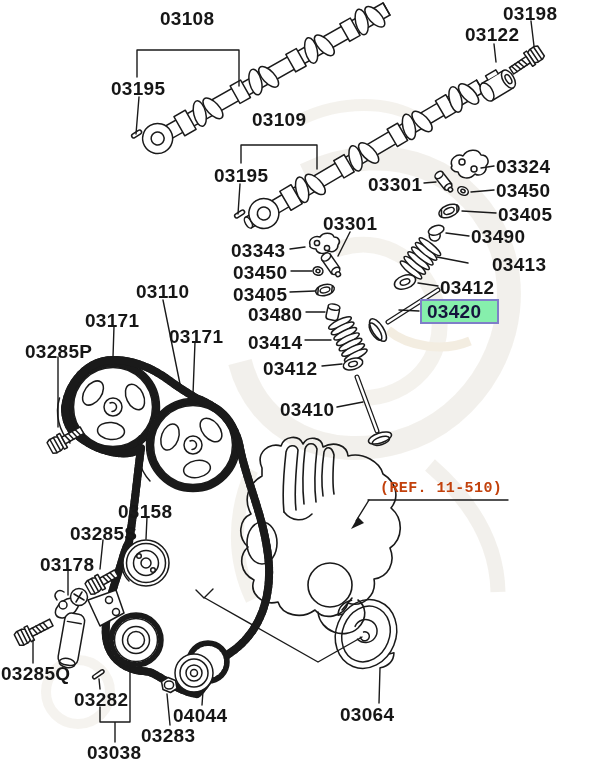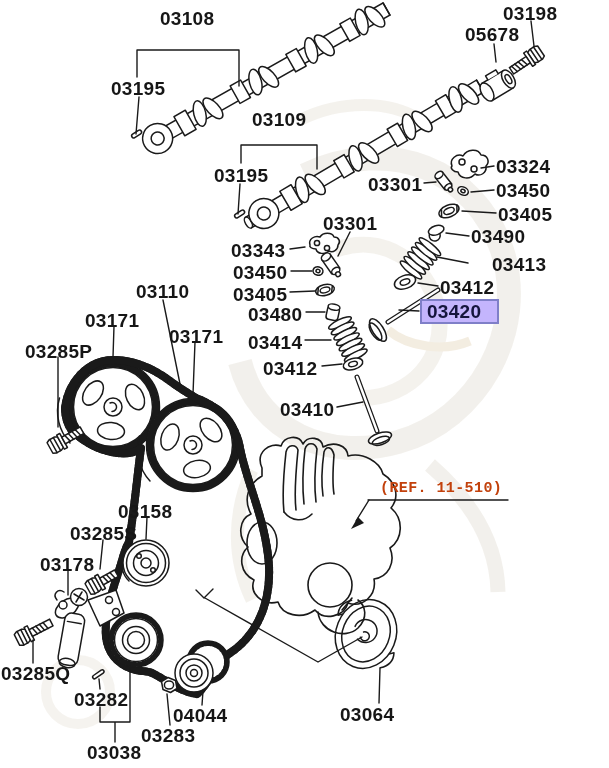--- a/index.html
+++ b/index.html
@@ -2,21 +2,21 @@
 <html><head>
 <meta charset="utf-8">
 <style>
   html,body{margin:0;padding:0;background:#fff;}
   #stage{position:relative;width:605px;height:768px;background:#ffffff;overflow:hidden;
          font-family:"Liberation Sans",sans-serif;}
   #art{position:absolute;left:0;top:0;}
   .pl{position:absolute;font-weight:700;font-size:19px;line-height:1;letter-spacing:.3px;
       color:#161616;white-space:nowrap;}
   .hl{position:absolute;left:420px;top:299px;width:79px;height:25px;box-sizing:border-box;
-      background:#c4b5fd;border:2px solid #7f7fc8;color:#15153d;font-weight:700;font-size:19px;
+      background:#86efac;border:2px solid #7f7fc8;color:#15153d;font-weight:700;font-size:19px;
       line-height:21px;padding-left:5px;letter-spacing:.3px;}
   .ref{position:absolute;left:380px;top:480px;font-family:"Liberation Mono",monospace;
        font-weight:700;font-size:15px;letter-spacing:.4px;color:#c2410c;white-space:nowrap;}
   .code{position:absolute;left:496px;top:742px;font-size:12px;font-weight:700;letter-spacing:2px;
         color:#161616;margin-top:24px;}
 </style>
 </head>
 <body>
 
 <div id="stage">
@@ -387,21 +387,21 @@
       <line x1="368" y1="500" x2="508" y2="500"></line>
       <line x1="369" y1="500" x2="356" y2="521"></line>
     </g>
     <polygon points="351,529 358,517 364,523" fill="#1a1a1a" stroke="none"></polygon>
   </g>
 </svg>
 
   <div class="pl" style="left:160px;top:9px">03108</div>
   <div class="pl" style="left:111px;top:79px">03195</div>
   <div class="pl" style="left:252px;top:110px">03109</div>
-  <div class="pl" style="left:465px;top:25px">05678</div>
+  <div class="pl" style="left:465px;top:25px">03122</div>
   <div class="pl" style="left:503px;top:4px">03198</div>
   <div class="pl" style="left:214px;top:166px">03195</div>
   <div class="pl" style="left:368px;top:175px">03301</div>
   <div class="pl" style="left:496px;top:157px">03324</div>
   <div class="pl" style="left:496px;top:181px">03450</div>
   <div class="pl" style="left:498px;top:205px">03405</div>
   <div class="pl" style="left:323px;top:214px">03301</div>
   <div class="pl" style="left:471px;top:227px">03490</div>
   <div class="pl" style="left:231px;top:241px">03343</div>
   <div class="pl" style="left:492px;top:255px">03413</div>

